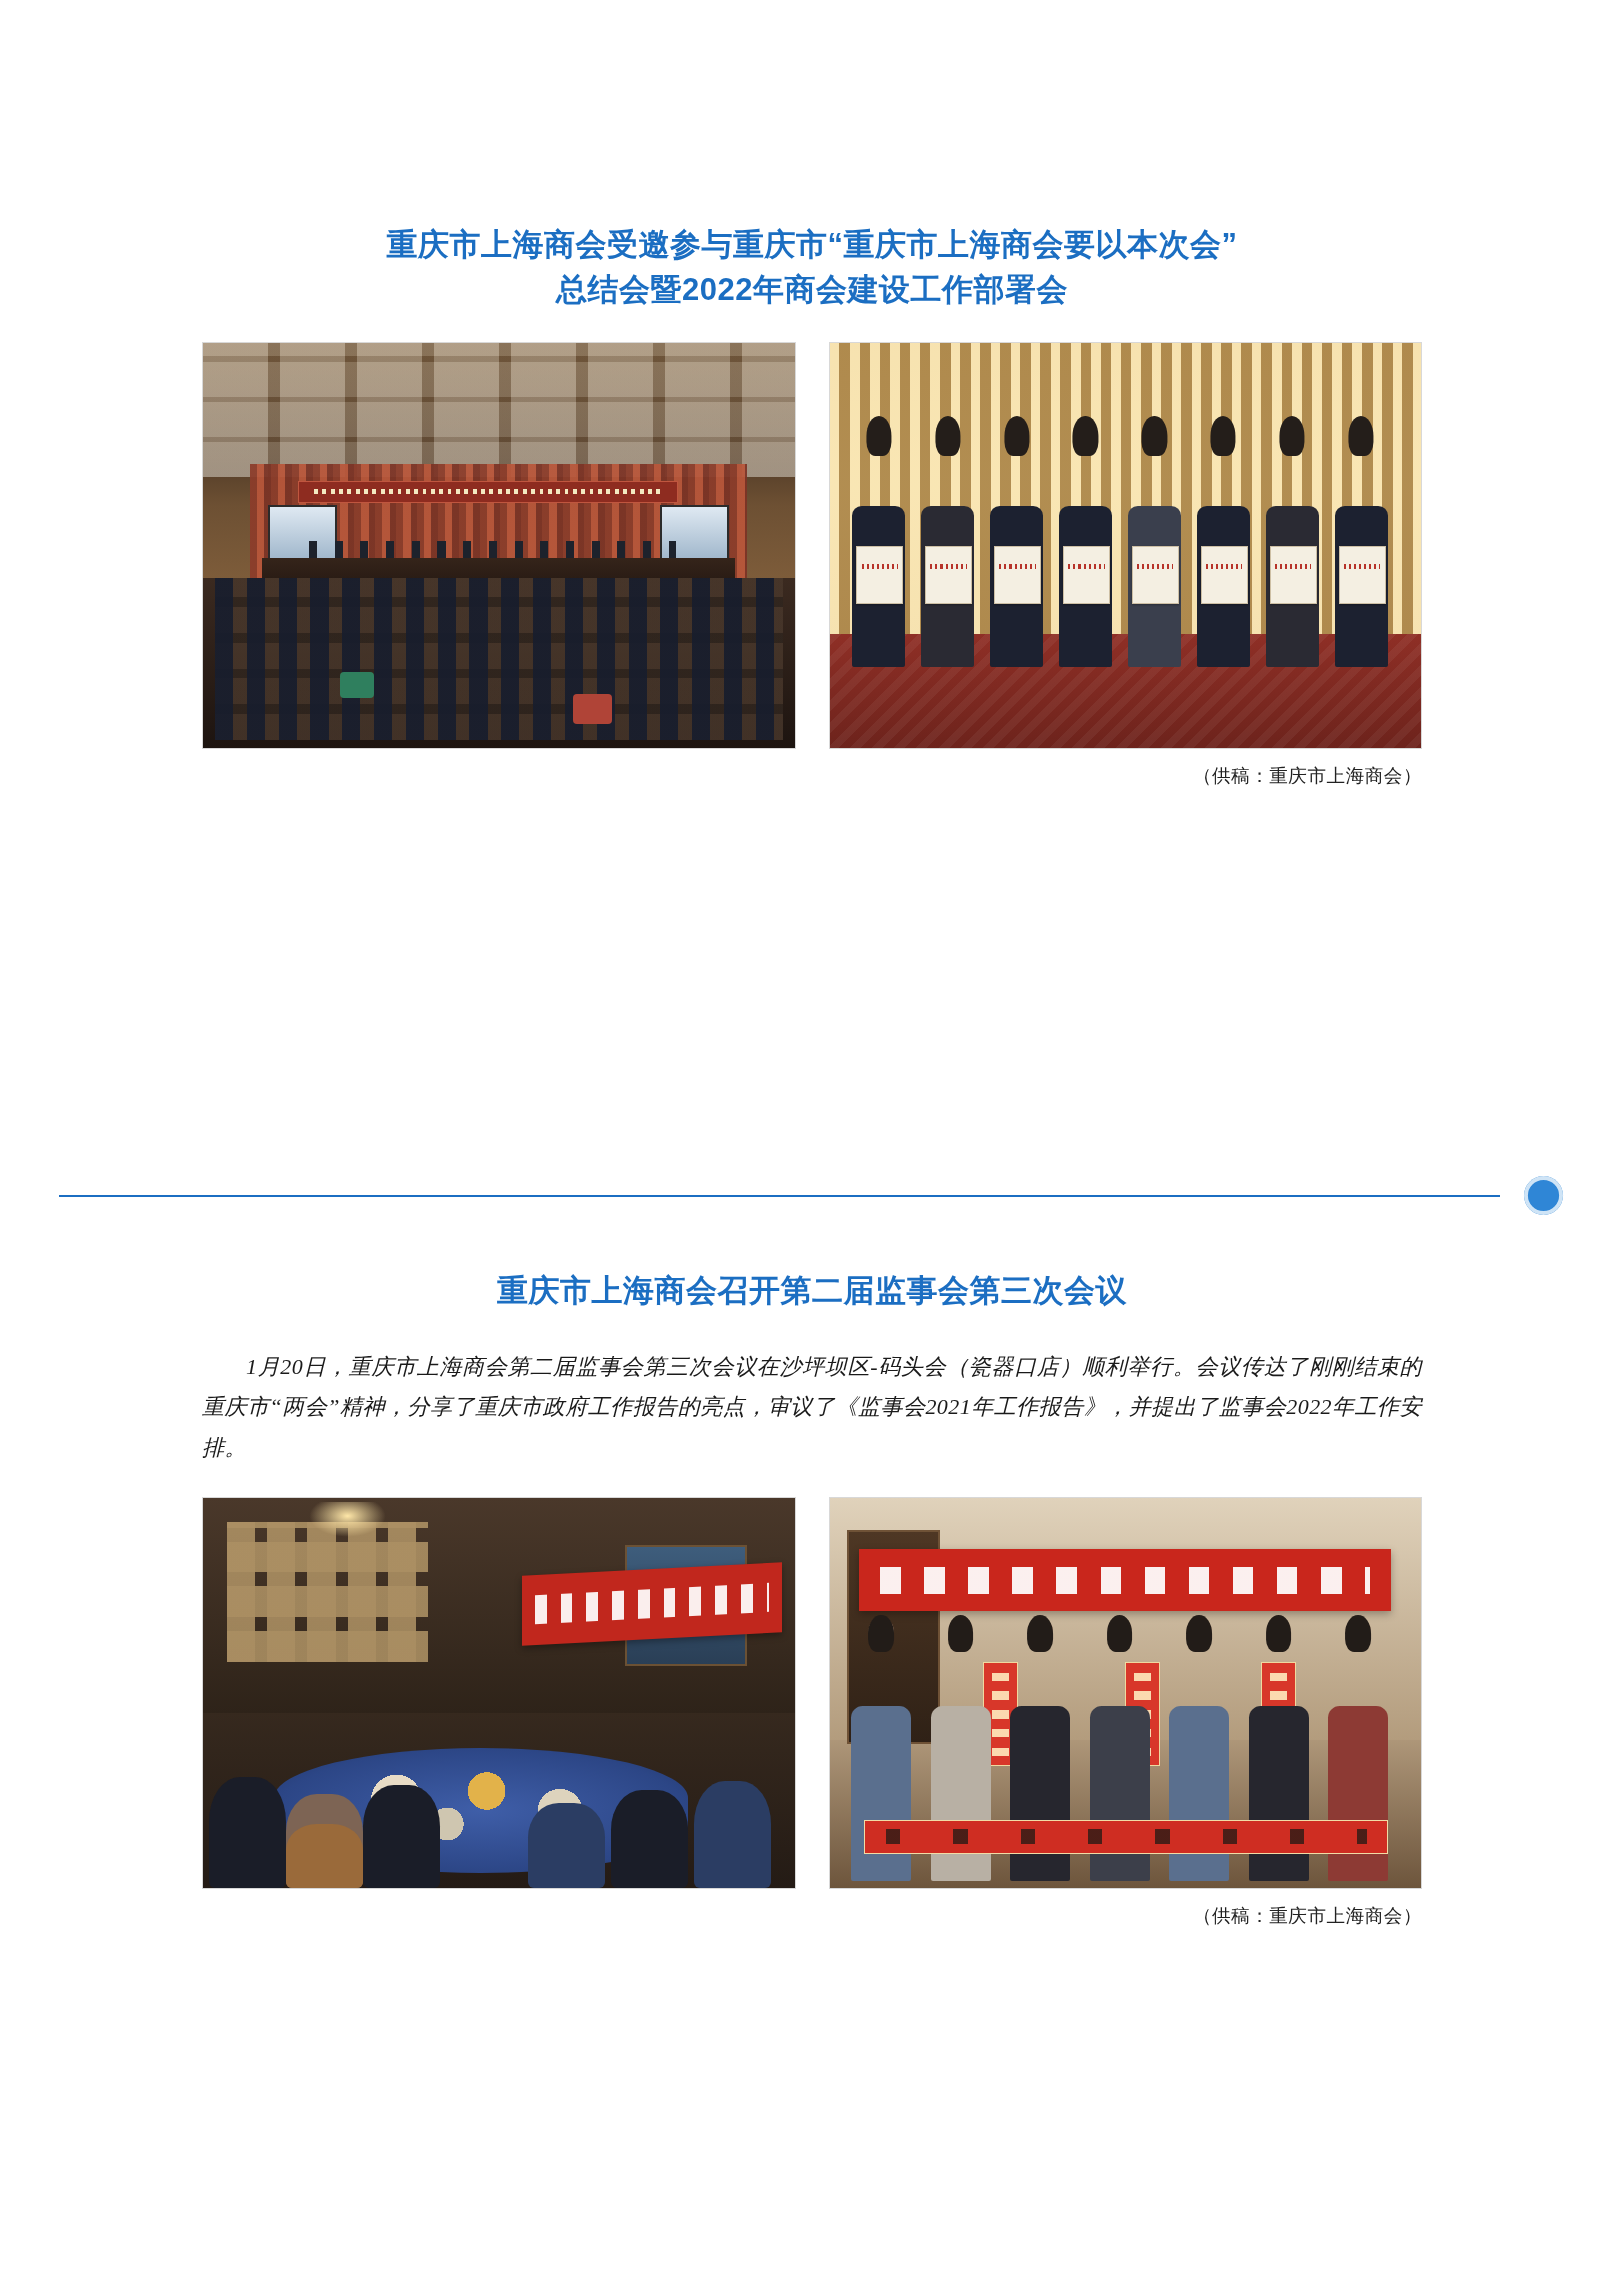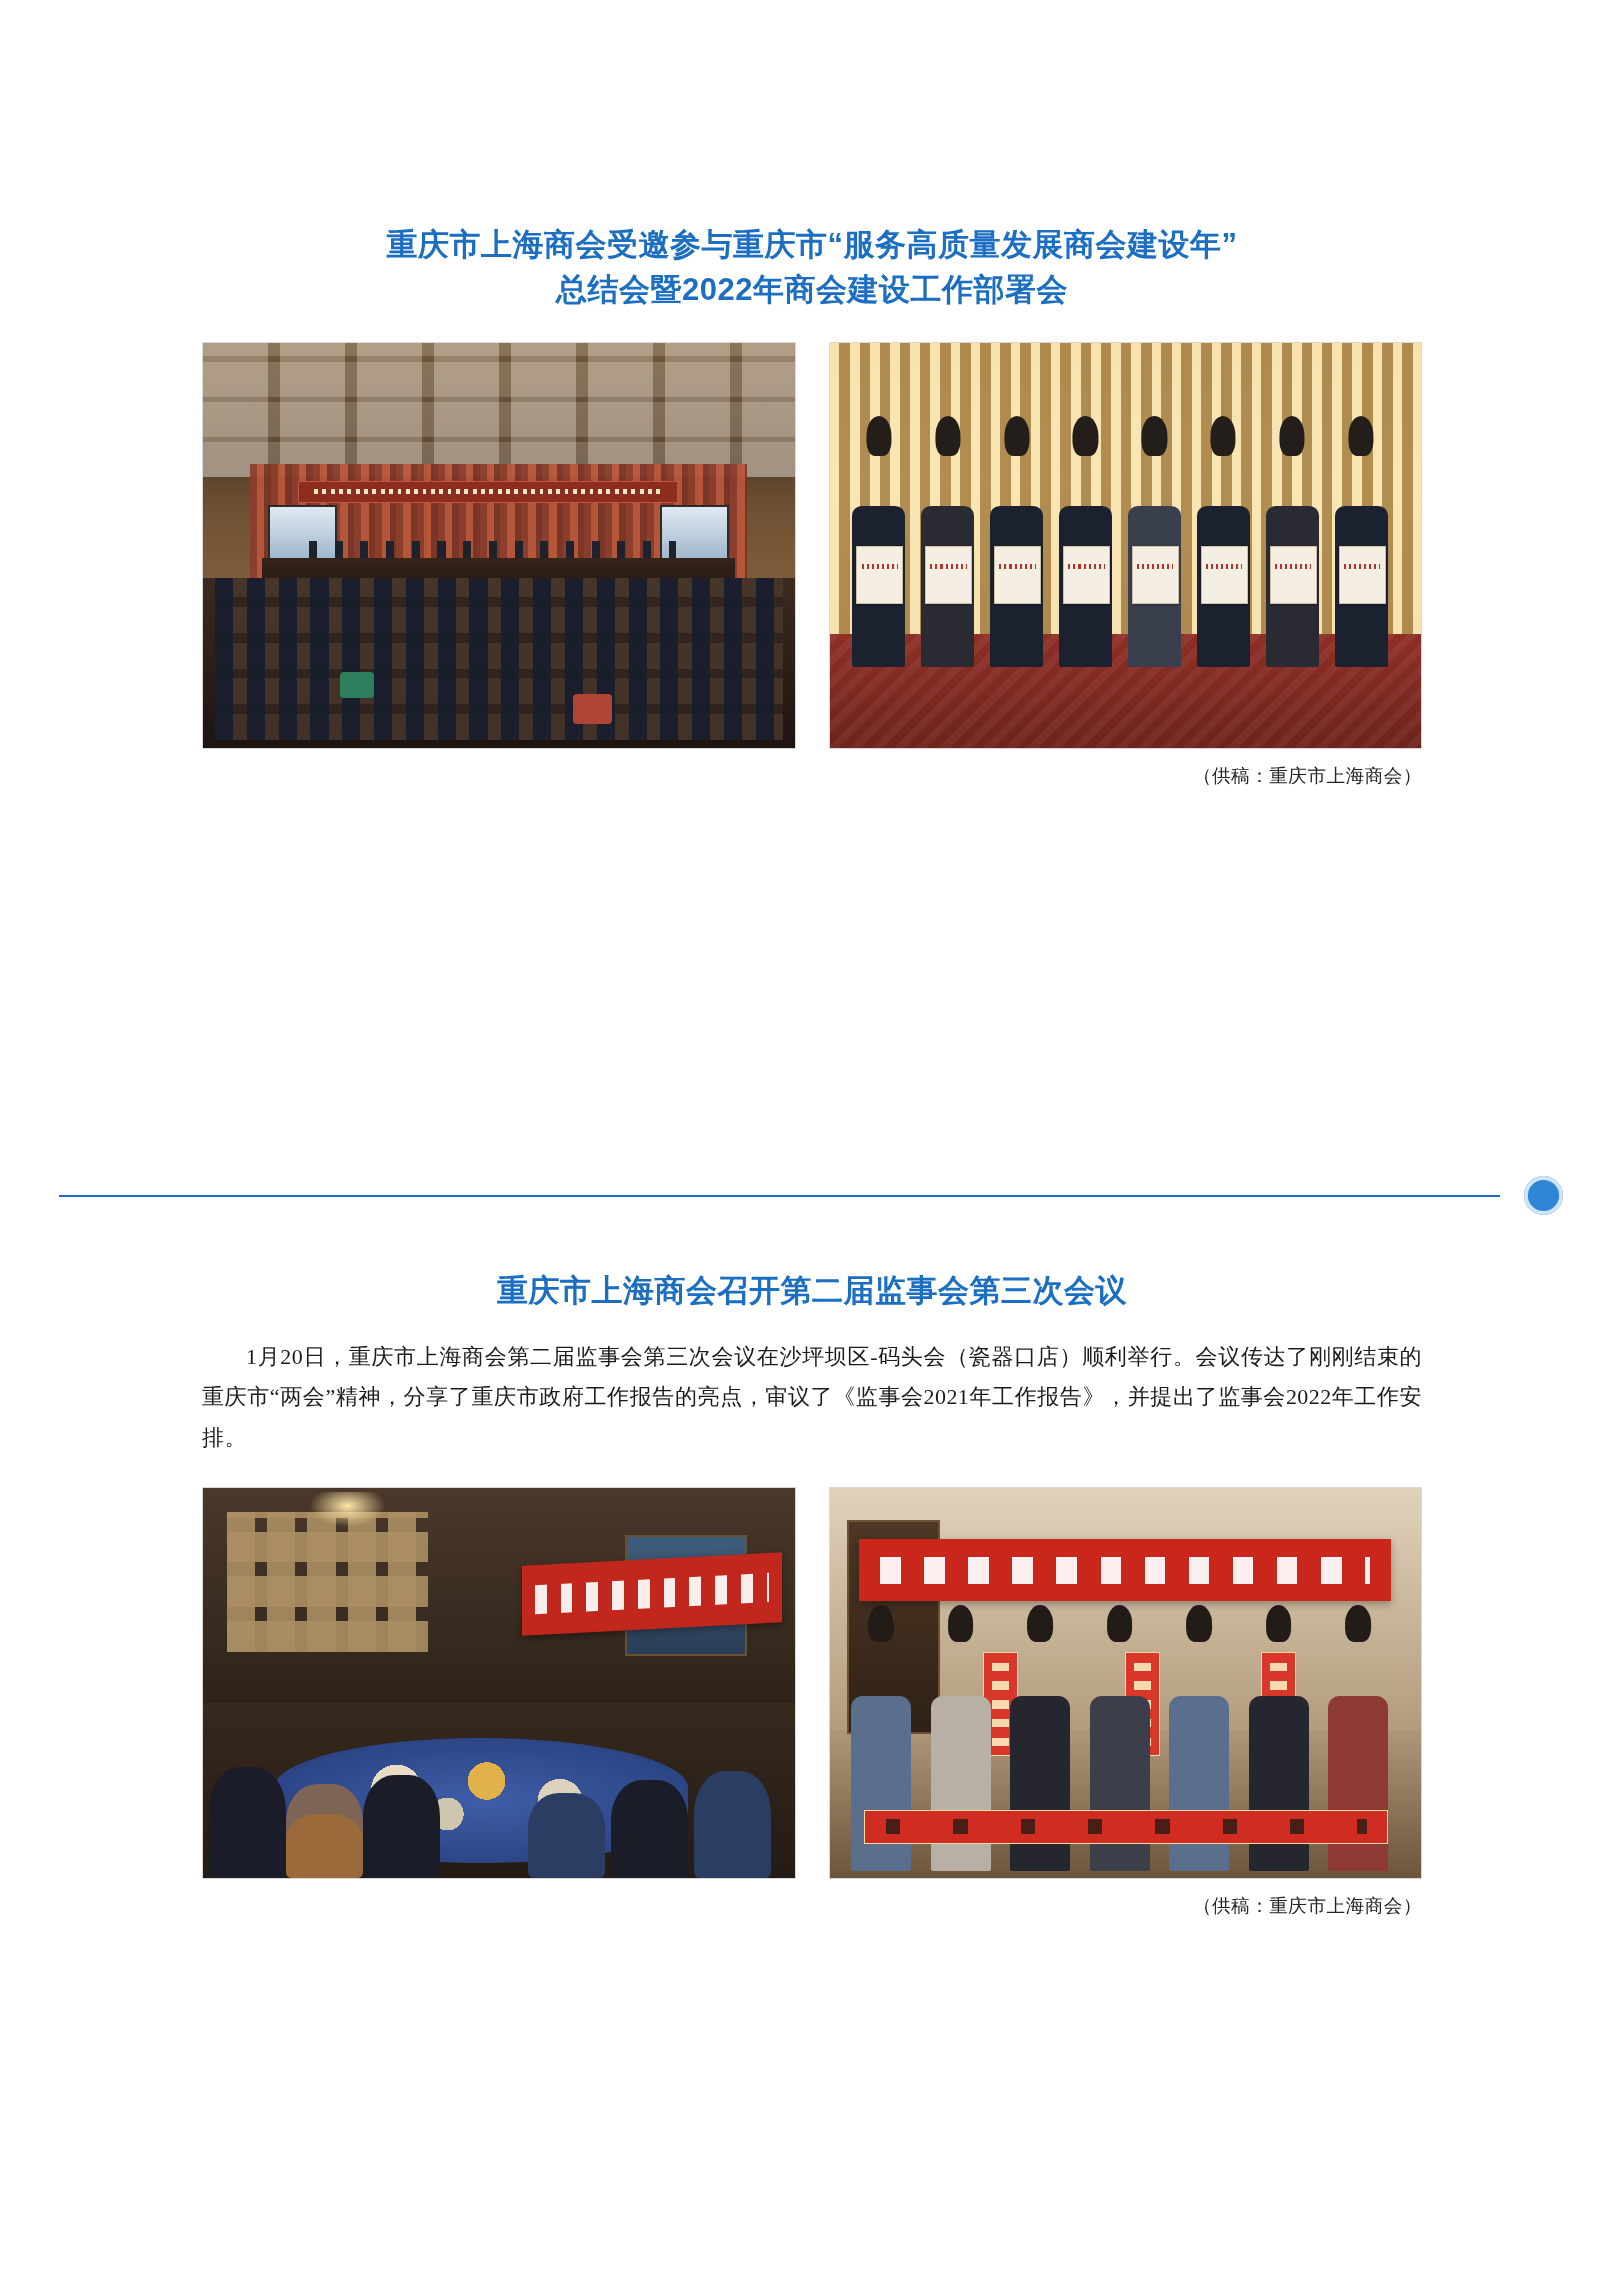--- a/index.html
+++ b/index.html
@@ -57,21 +57,21 @@
     font-size: 22px;
     line-height: 1.84;
     text-align: justify;
     text-justify: inter-ideograph;
     margin: 0;
     letter-spacing: 0.4px;
   }
   .para.indent { text-indent: 2em; }
 
   
-  .body-1col { margin-top: 23px; }
+  .body-1col { margin-top: 33px; font-style: italic; }
 
   
   .img-row {
     display: flex;
     gap: 33px;
     margin-top: 29px;
   }
   .photo {
     position: relative;
     overflow: hidden;
@@ -322,21 +322,21 @@
   }
 </style>
 </head>
 <body>
 
 <div class="page">
 
   <div class="article" id="article-1">
 
     <h1 class="headline">
-      <span class="line">重庆市上海商会受邀参与重庆市“服务高质量发展商会建设年”</span>
+      <span class="line">重庆市上海商会受邀参与重庆市“重庆市上海商会要以本次会”</span>
       <span class="line">总结会暨2022年商会建设工作部署会</span>
     </h1>
 
 
     <div class="img-row" style="height:407px;">
       <div class="photo p1">
         <div class="ph-inner">
           <div class="ceiling"></div>
           <div class="curtain"></div>
           <div class="banner"></div>

